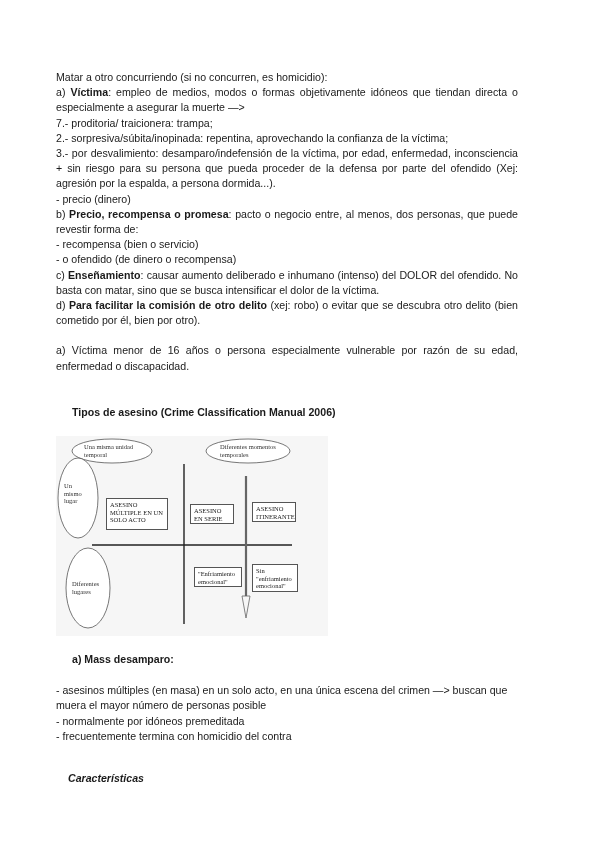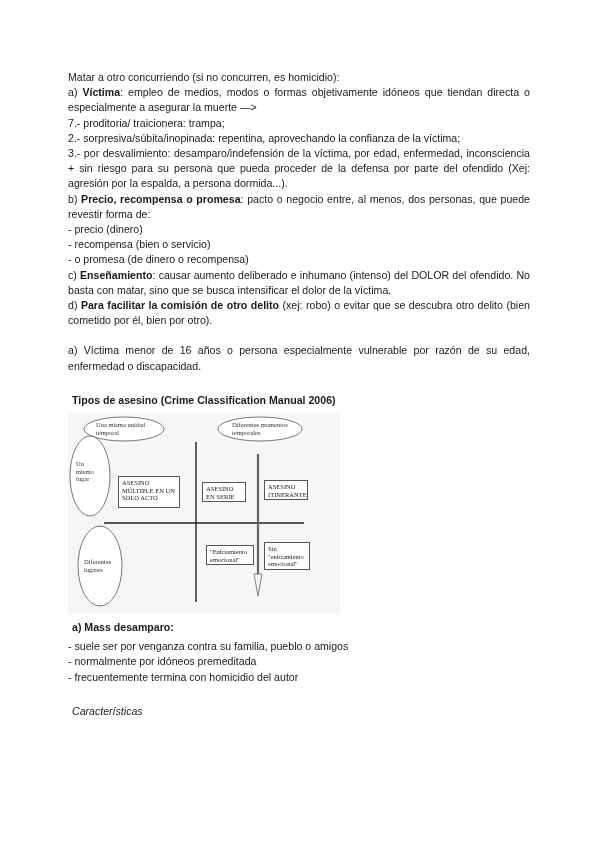--- a/index.html
+++ b/index.html
@@ -1,45 +1,45 @@
 <!DOCTYPE html>
 <html><head>
 <meta charset="utf-8">
 <style>
   html, body { margin:0; padding:0; background:#ffffff; }
   body { width:600px; height:848px; position:relative; overflow:hidden;
          font-family:"Liberation Sans", sans-serif; color:#1a1a1a; }
-  .page { position:absolute; left:68px; top:70px; width:462px; font-size:10.6px; line-height:15.2px; }
+  .page { position:absolute; left:56px; top:70px; width:462px; font-size:10.6px; line-height:15.2px; }
   .p { margin:0; }
   .j { text-align:justify; text-align-last:left; }
   b { font-weight:bold; }
   .gap { height:15px; }
-  .h { font-weight:bold; margin:4px; }
-  .hi { font-weight:normal; font-style:italic; margin:4px; }
+  .h { font-weight:bold; margin:16px; }
+  .hi { font-weight:bold; font-style:italic; margin:12px; }
   .fig { position:relative; width:272px; height:200px; margin:6px 0 6px 0; background:#f6f6f6; }
   .fig svg { position:absolute; left:0; top:0; }
   .fl { position:absolute; font-family:"Liberation Serif", serif; font-size:6.5px; line-height:7.5px; color:#333; }
   .box { position:absolute; border:1px solid #555; background:#fff; font-family:"Liberation Serif", serif; font-size:6.5px; line-height:7.5px; padding:2px 3px; color:#222; box-sizing:border-box; }
 </style>
 </head>
 <body>
 
 <div class="page">
 
   <p class="p">Matar a otro concurriendo (si no concurren, es homicidio):</p>
 
   <p class="p j"><span>a) </span><b>Víctima</b><span>: empleo de medios, modos o formas objetivamente idóneos que tiendan directa o especialmente a asegurar la muerte —&gt;</span></p>
   <p class="p">7.- proditoria/ traicionera: trampa;</p>
   <p class="p">2.- sorpresiva/súbita/inopinada: repentina, aprovechando la confianza de la víctima;</p>
   <p class="p j">3.- por desvalimiento: desamparo/indefensión de la víctima, por edad, enfermedad, inconsciencia + sin riesgo para su persona que pueda proceder de la defensa por parte del ofendido (Xej: agresión por la espalda, a persona dormida...).</p>
 
+  <p class="p">- precio (dinero)</p>
   <p class="p j"><span>b) </span><b>Precio, recompensa o promesa</b><span>: pacto o negocio entre, al menos, dos personas, que puede revestir forma de:</span></p>
-  <p class="p">- precio (dinero)</p>
   <p class="p">- recompensa (bien o servicio)</p>
-  <p class="p">- o promesa (de dinero o recompensa)</p>
+  <p class="p">- o ofendido (de dinero o recompensa)</p>
 
   <p class="p j"><span>c) </span><b>Enseñamiento</b><span>: causar aumento deliberado e inhumano (intenso) del DOLOR del ofendido. No basta con matar, sino que se busca intensificar el dolor de la víctima.</span></p>
 
   <p class="p j"><span>d) </span><b>Para facilitar la comisión de otro delito</b><span> (xej: robo) o evitar que se descubra otro delito (bien cometido por él, bien por otro).</span></p>
 
   <div class="gap"></div>
 
   <p class="p j">a) Víctima menor de 16 años o persona especialmente vulnerable por razón de su edad, enfermedad o discapacidad.</p>
 
   <div class="gap"></div>
@@ -62,20 +62,20 @@
     <div class="fl" style="left:8px;top:46px;width:22px;">Un mismo lugar</div>
     <div class="fl" style="left:16px;top:144px;width:34px;">Diferentes lugares</div>
     <div class="box" style="left:50px;top:62px;width:62px;height:32px;">ASESINO MÚLTIPLE EN UN SOLO ACTO</div>
     <div class="box" style="left:134px;top:68px;width:44px;height:20px;">ASESINO EN SERIE</div>
     <div class="box" style="left:196px;top:66px;width:44px;height:20px;">ASESINO ITINERANTE</div>
     <div class="box" style="left:138px;top:131px;width:48px;height:20px;">"Enfriamiento emocional"</div>
     <div class="box" style="left:196px;top:128px;width:46px;height:28px;">Sin "enfriamiento emocional"</div>
   </div>
 
   <p class="h">a) Mass desamparo:</p>
-  <p class="p">- suele ser por venganza contra su familia, pueblo o amigos</p>
+  <p class="p">- asesinos múltiples (en masa) en un solo acto, en una única escena del crimen —&gt; buscan que muera el mayor número de personas posible</p>
   <p class="p">- normalmente por idóneos premeditada</p>
-  <p class="p">- frecuentemente termina con homicidio del autor</p>
+  <p class="p">- frecuentemente termina con homicidio del contra</p>
 
   <div class="gap"></div>
 
   <p class="hi">Características</p>
 </div>
 
 </body></html>

